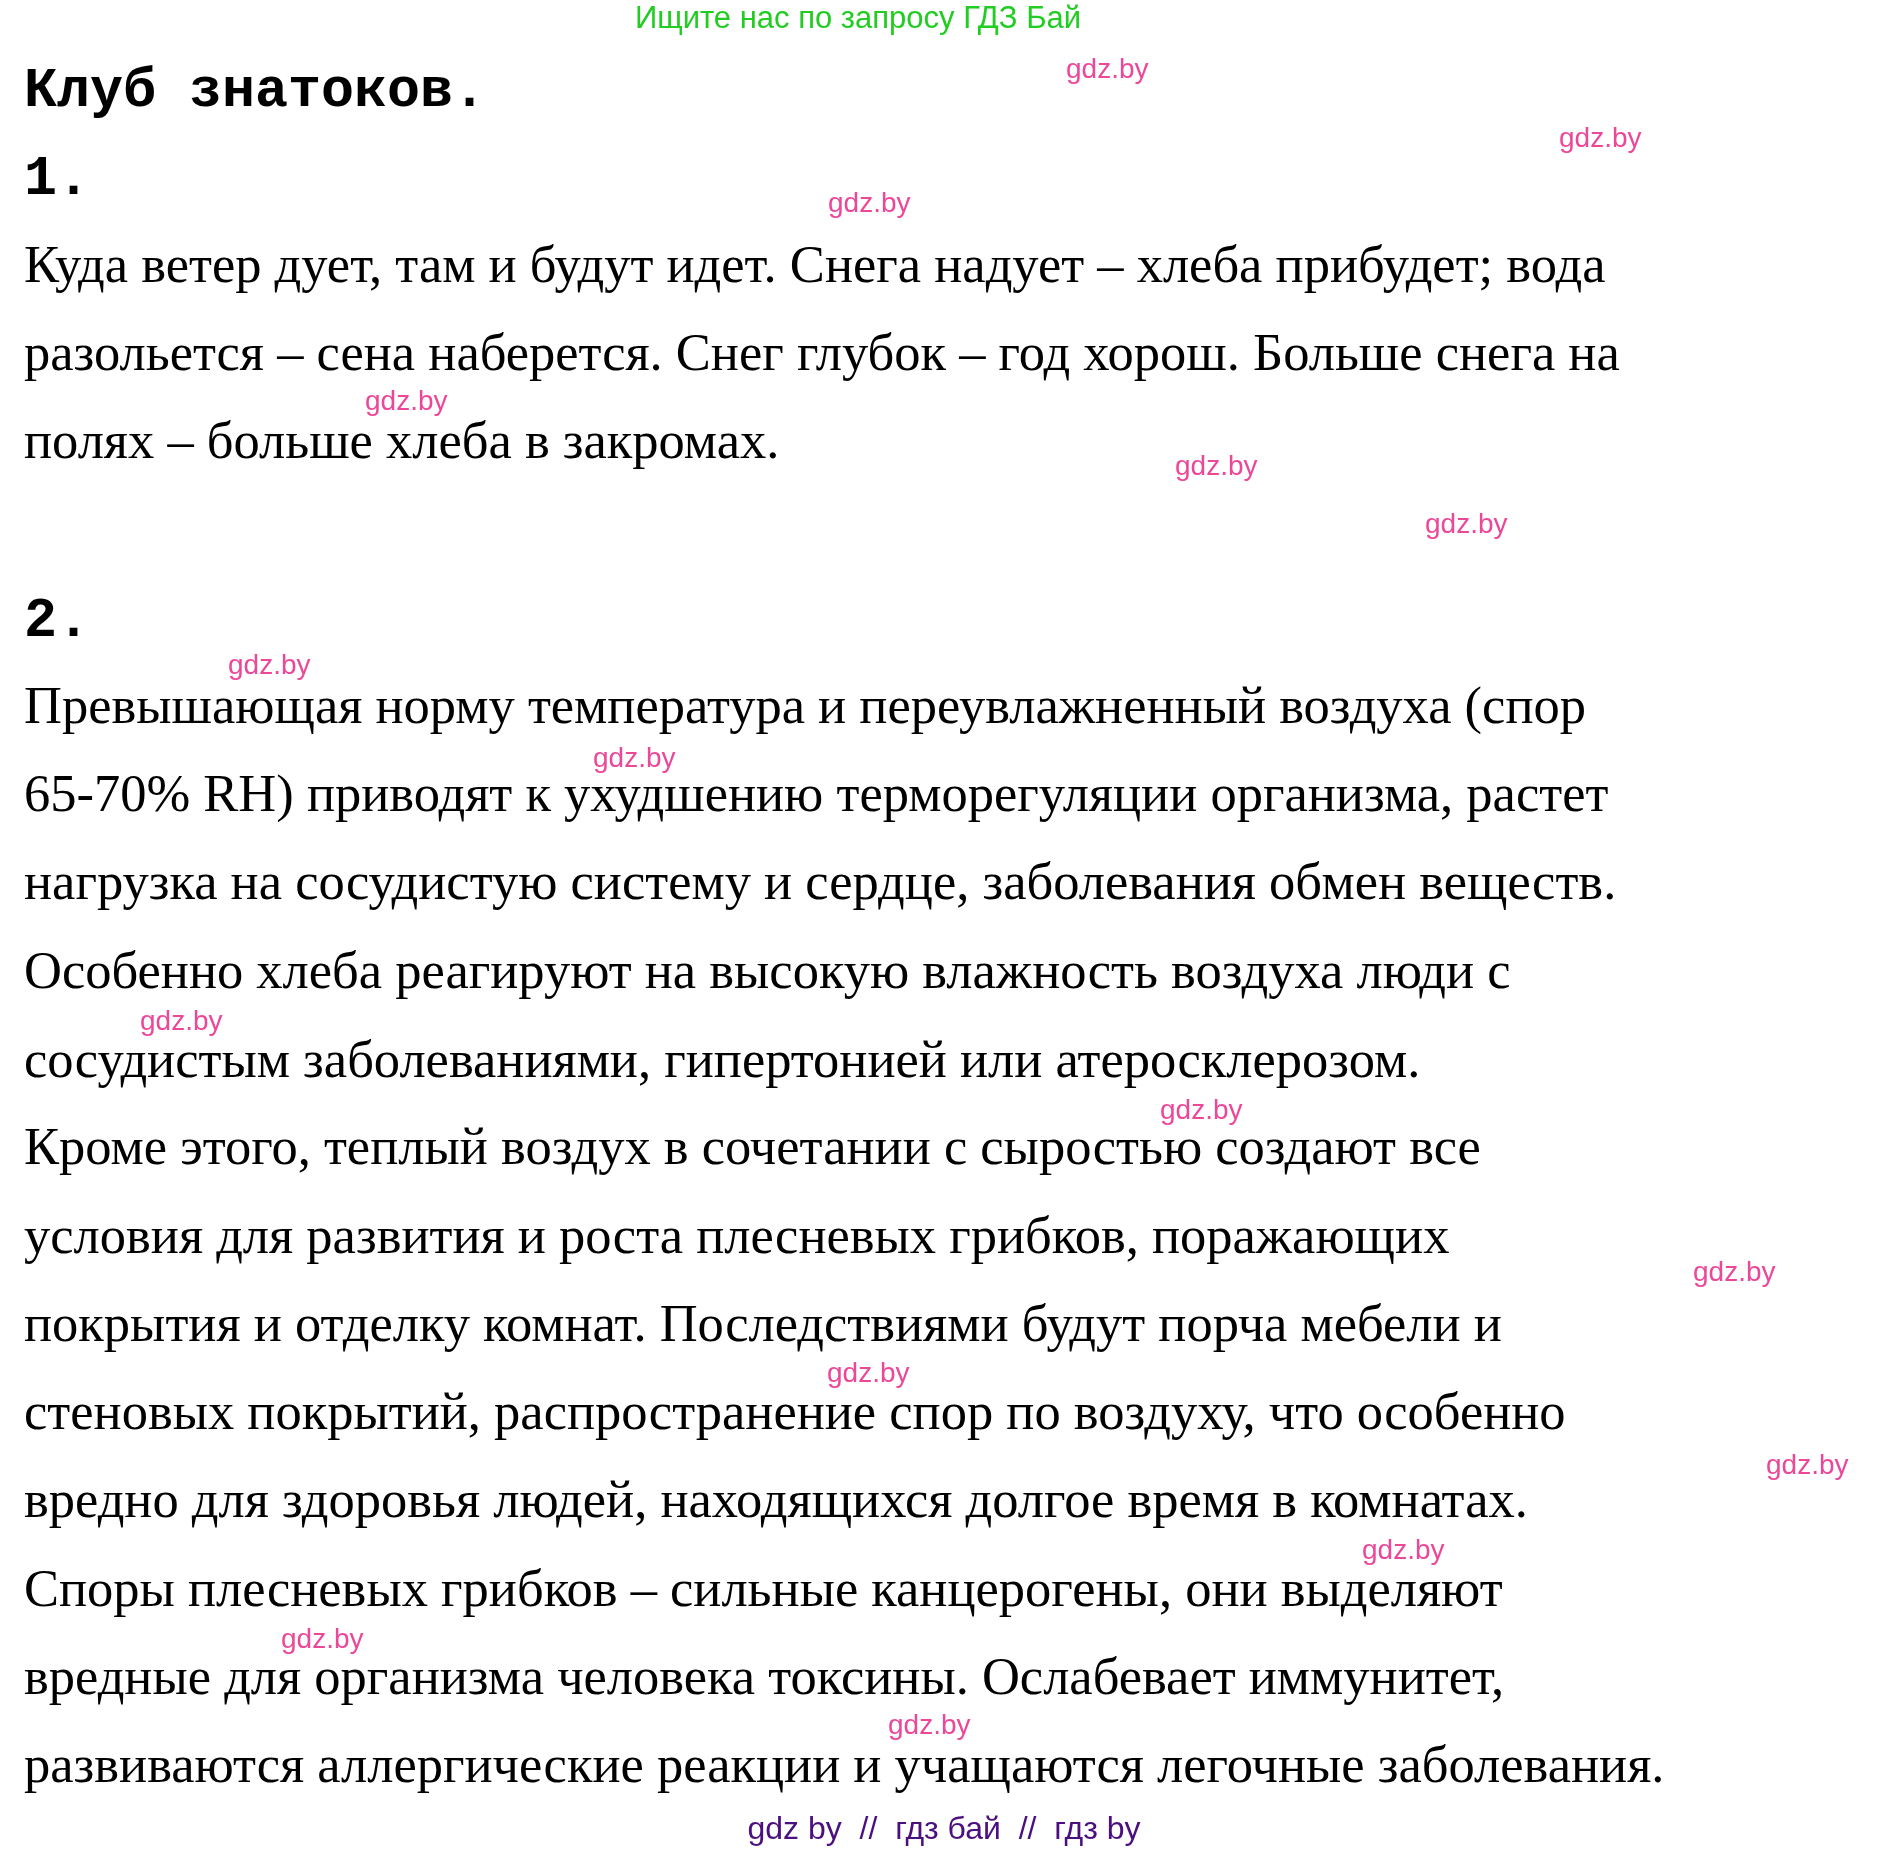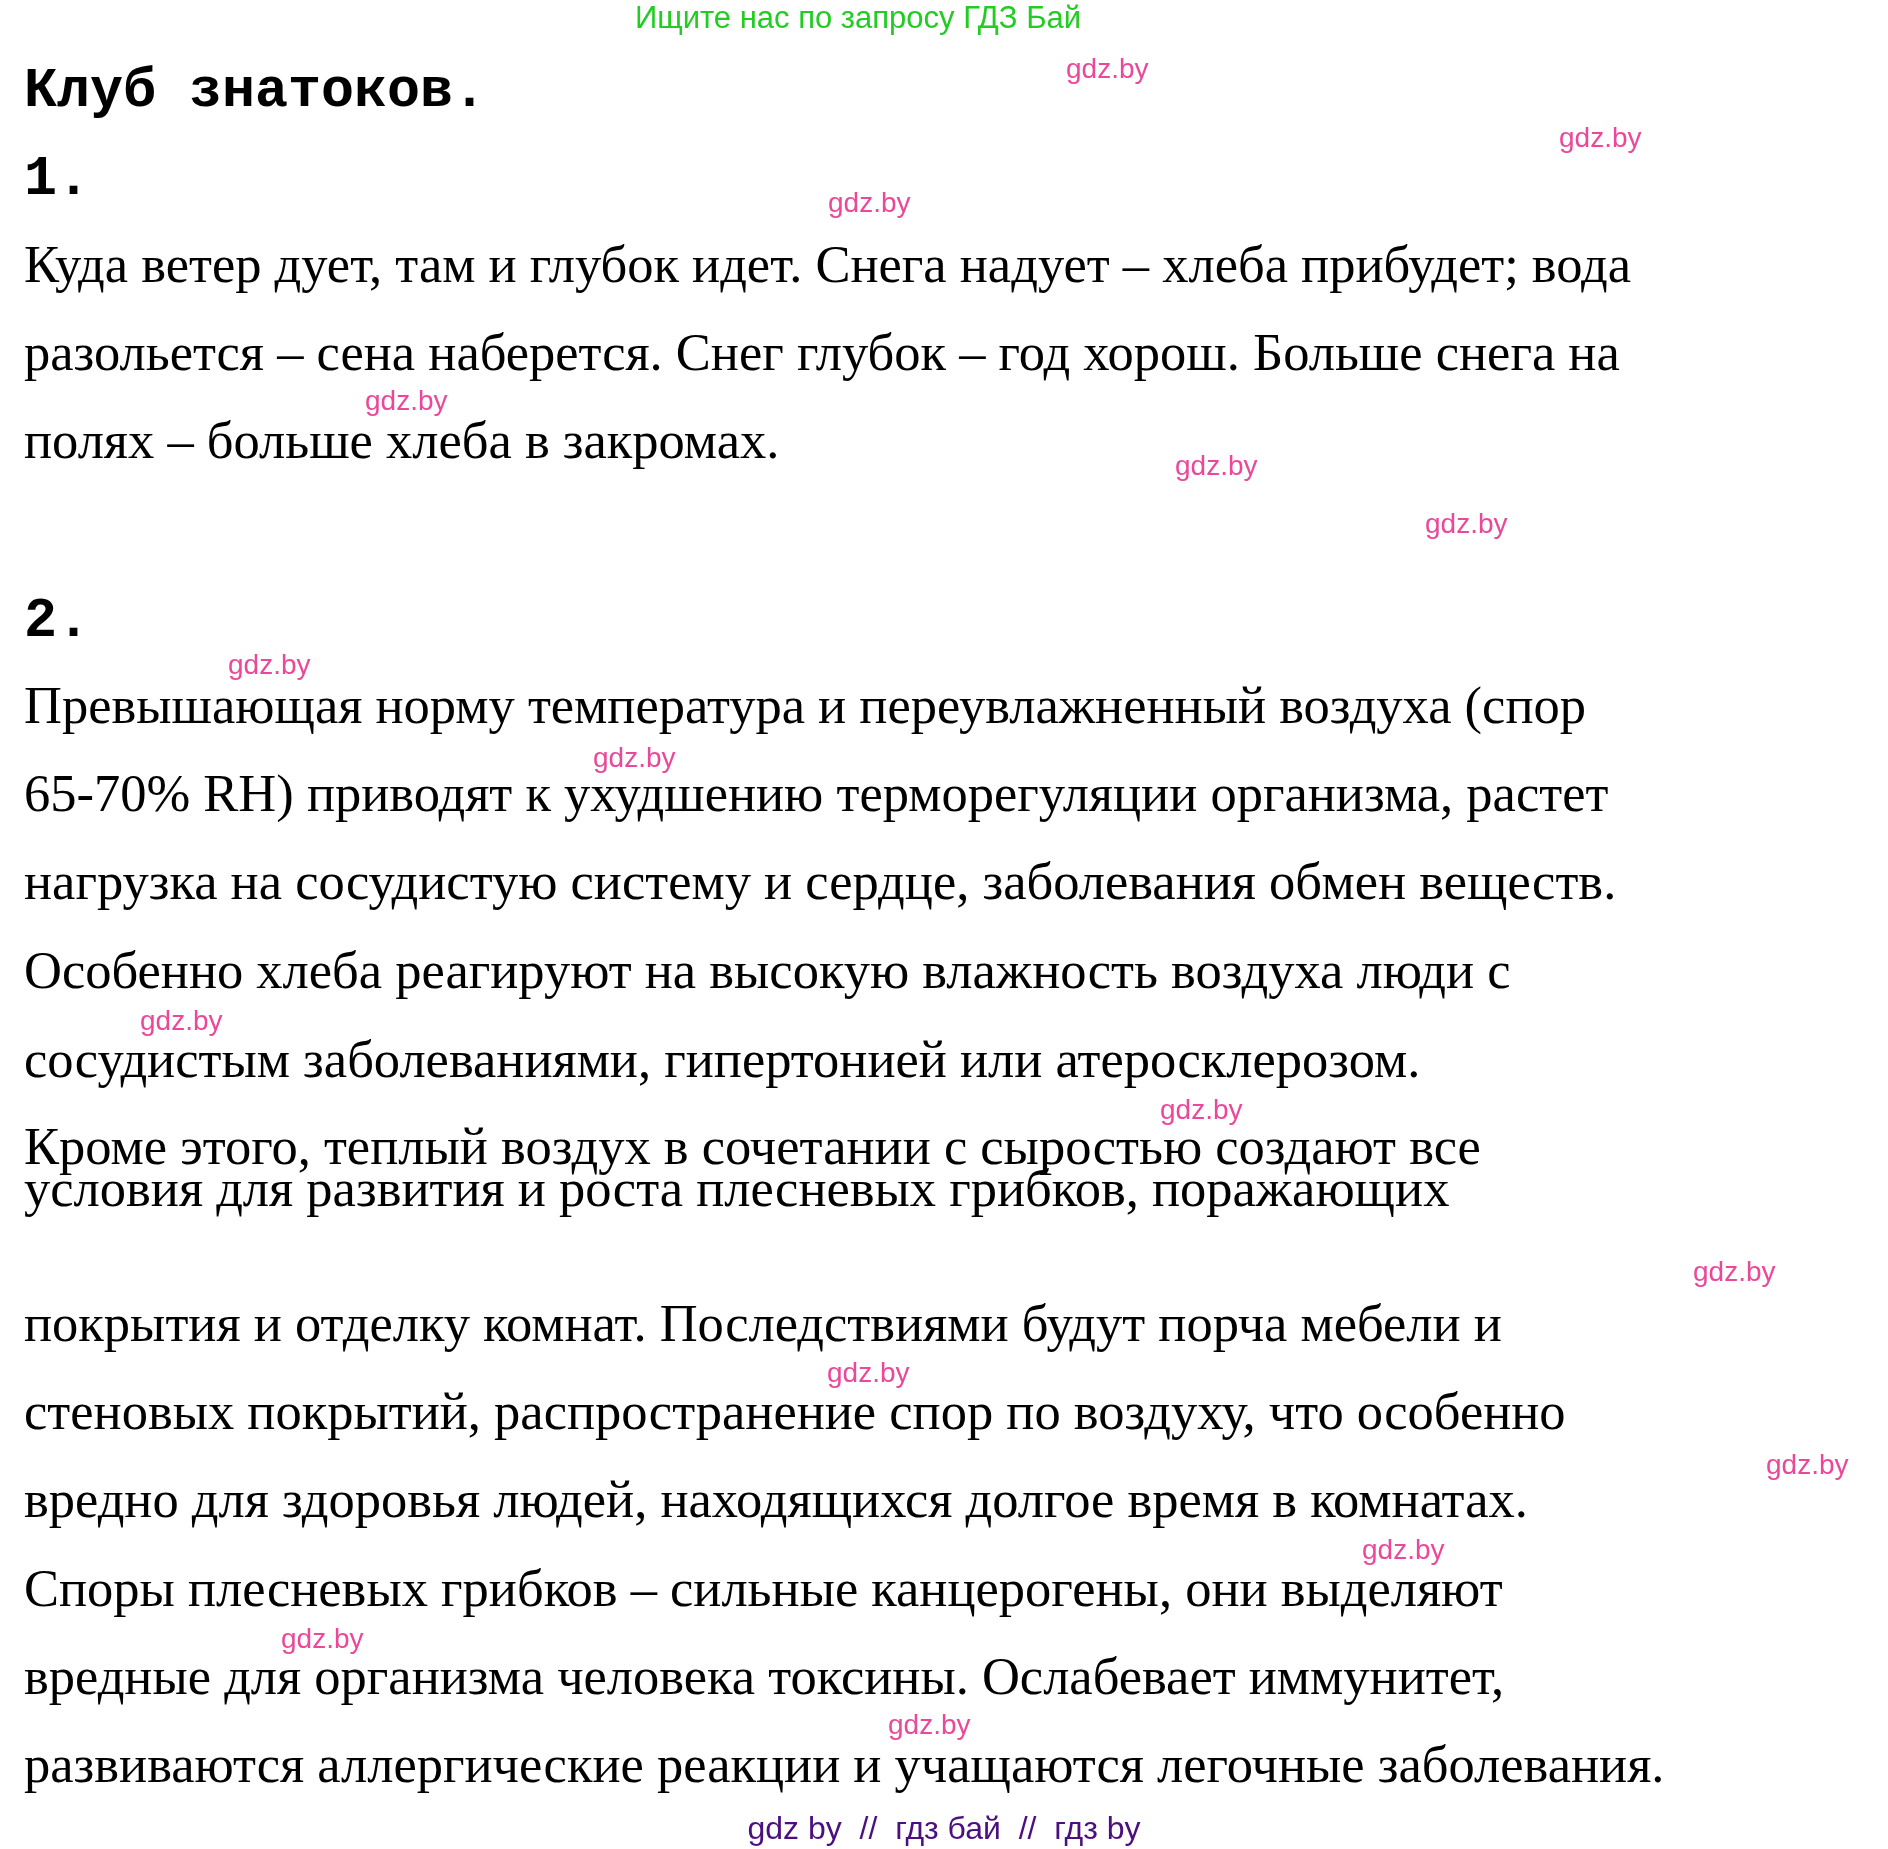--- a/index.html
+++ b/index.html
@@ -29,32 +29,32 @@
   }
 </style>
 </head>
 <body>
 
 <div class="banner">Ищите нас по запросу ГДЗ Бай</div>
 
 <div class="heading" style="top:62px">Клуб знатоков.</div>
 
 <div class="heading" style="top:150px">1.</div>
-<div class="line" style="top:234px">Куда ветер дует, там и глубок идет. Снега надует – хлеба прибудет; вода</div>
+<div class="line" style="top:234px">Куда ветер дует, там и будут идет. Снега надует – хлеба прибудет; вода</div>
 <div class="line" style="top:322px">разольется – сена наберется. Снег глубок – год хорош. Больше снега на</div>
 <div class="line" style="top:410px">полях – больше хлеба в закромах.</div>
 
 <div class="heading" style="top:592px">2.</div>
 <div class="line" style="top:675px">Превышающая норму температура и переувлажненный воздуха (спор</div>
 <div class="line" style="top:763px">65-70% RH) приводят к ухудшению терморегуляции организма, растет</div>
 <div class="line" style="top:851px">нагрузка на сосудистую систему и сердце, заболевания обмен веществ.</div>
 <div class="line" style="top:940px">Особенно хлеба реагируют на высокую влажность воздуха люди с</div>
 <div class="line" style="top:1029px">сосудистым заболеваниями, гипертонией или атеросклерозом.</div>
 <div class="line" style="top:1116px">Кроме этого, теплый воздух в сочетании с сыростью создают все</div>
-<div class="line" style="top:1158px">условия для развития и роста плесневых грибков, поражающих</div>
+<div class="line" style="top:1205px">условия для развития и роста плесневых грибков, поражающих</div>
 <div class="line" style="top:1293px">покрытия и отделку комнат. Последствиями будут порча мебели и</div>
 <div class="line" style="top:1381px">стеновых покрытий, распространение спор по воздуху, что особенно</div>
 <div class="line" style="top:1469px">вредно для здоровья людей, находящихся долгое время в комнатах.</div>
 <div class="line" style="top:1558px">Споры плесневых грибков – сильные канцерогены, они выделяют</div>
 <div class="line" style="top:1646px">вредные для организма человека токсины. Ослабевает иммунитет,</div>
 <div class="line" style="top:1734px">развиваются аллергические реакции и учащаются легочные заболевания.</div>
 
 <div id="wm-layer">
     <div class="wm" style="left: 1066px; top: 53px;">gdz.by</div>
     <div class="wm" style="left: 1559px; top: 122px;">gdz.by</div>

